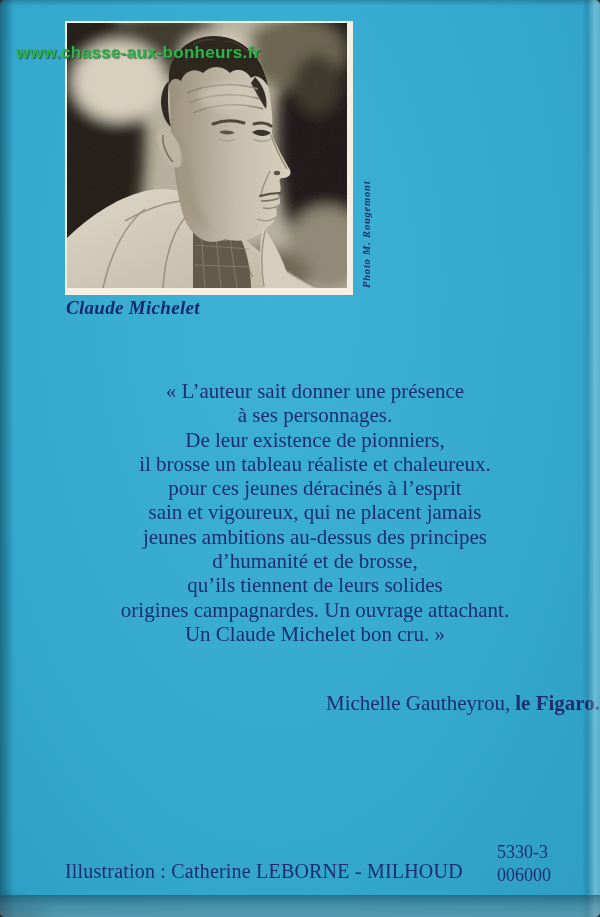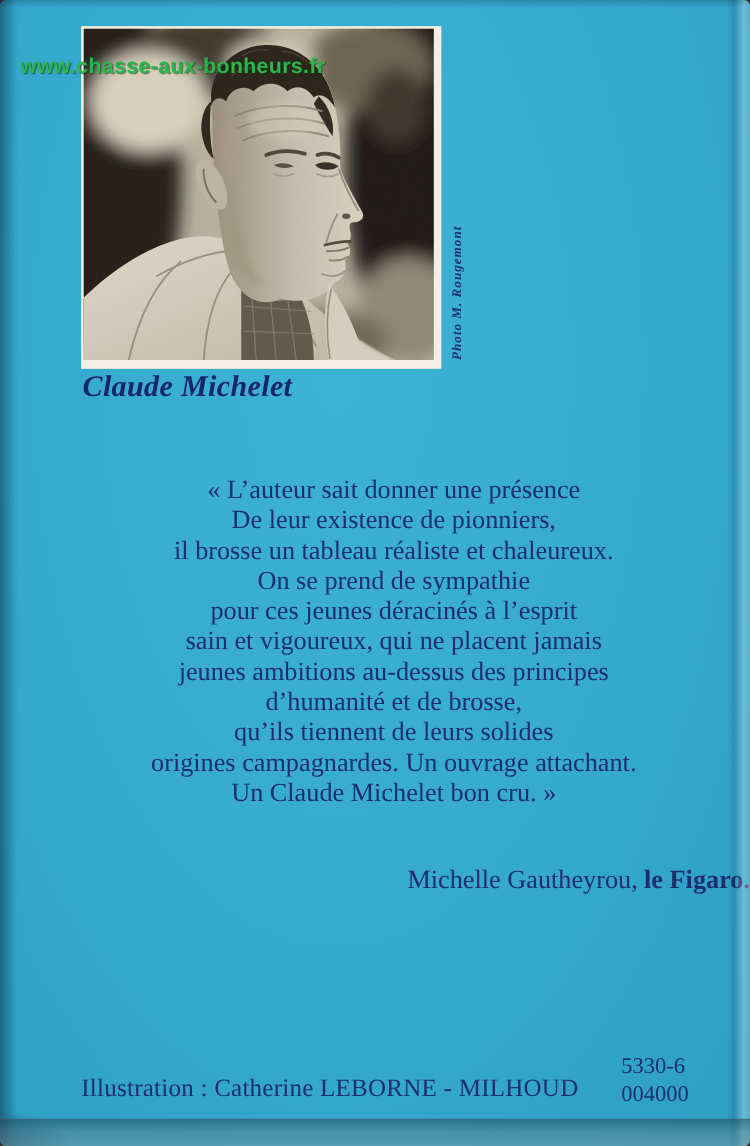--- a/index.html
+++ b/index.html
@@ -41,21 +41,21 @@
     text-shadow:1px 1px 1px rgba(15,60,25,.65);}
 
   
   .photo-credit{position:absolute;left:361px;top:288px;transform-origin:0 0;
     transform:rotate(-90deg);white-space:nowrap;
     font-size:10.5px;font-weight:bold;font-style:italic;
     color:var(--text-navy,#1d2e6e);letter-spacing:.8px;}
 
   
   .photo-caption{position:absolute;left:66px;top:297px;
-    font-size:24px;font-weight:bold;font-style:italic;
+    font-size:19px;font-weight:bold;font-style:italic;
     color:#16266b;letter-spacing:.3px;}
 
   
   .quote{position:absolute;left:0;top:379px;width:600px;box-sizing:border-box;
     padding-left:30px;text-align:center;
     font-size:21px;line-height:24.3px;color:var(--text-navy,#1d2e6e);}
   .quote div{white-space:nowrap;}
 
   
   .attribution{position:absolute;left:0;top:691px;width:600px;box-sizing:border-box;
@@ -182,40 +182,40 @@
     </div>
 
     <div class="watermark">www.chasse-aux-bonheurs.fr</div>
 
     <div class="photo-credit">Photo M. Rougemont</div>
 
     <div class="photo-caption">Claude Michelet</div>
 
     <div class="quote">
       <div>« L’auteur sait donner une présence</div>
+      <div>à ses personnages.</div>
       <div>De leur existence de pionniers,</div>
       <div>il brosse un tableau réaliste et chaleureux.</div>
-      <div>On se prend de sympathie</div>
       <div>pour ces jeunes déracinés à l’esprit</div>
       <div>sain et vigoureux, qui ne placent jamais</div>
       <div>jeunes ambitions au-dessus des principes</div>
       <div>d’humanité et de brosse,</div>
       <div>qu’ils tiennent de leurs solides</div>
       <div>origines campagnardes. Un ouvrage attachant.</div>
       <div>Un Claude Michelet bon cru. »</div>
     </div>
 
     <div class="attribution">
       <span class="attr-name">Michelle Gautheyrou,</span><span class="attr-source">le Figaro.</span>
     </div>
 
     <div class="illustration-credit">Illustration : Catherine LEBORNE - MILHOUD</div>
     <div class="print-codes">
-      <div>5330-6</div>
-      <div>004000</div>
+      <div>5330-3</div>
+      <div>006000</div>
     </div>
 
     <div class="edge-left"></div>
     <div class="edge-top"></div>
     <div class="edge-right"></div>
     <div class="corner-shadow"></div>
     <div class="edge-bottom"></div>
   </div>
 </div>
 

